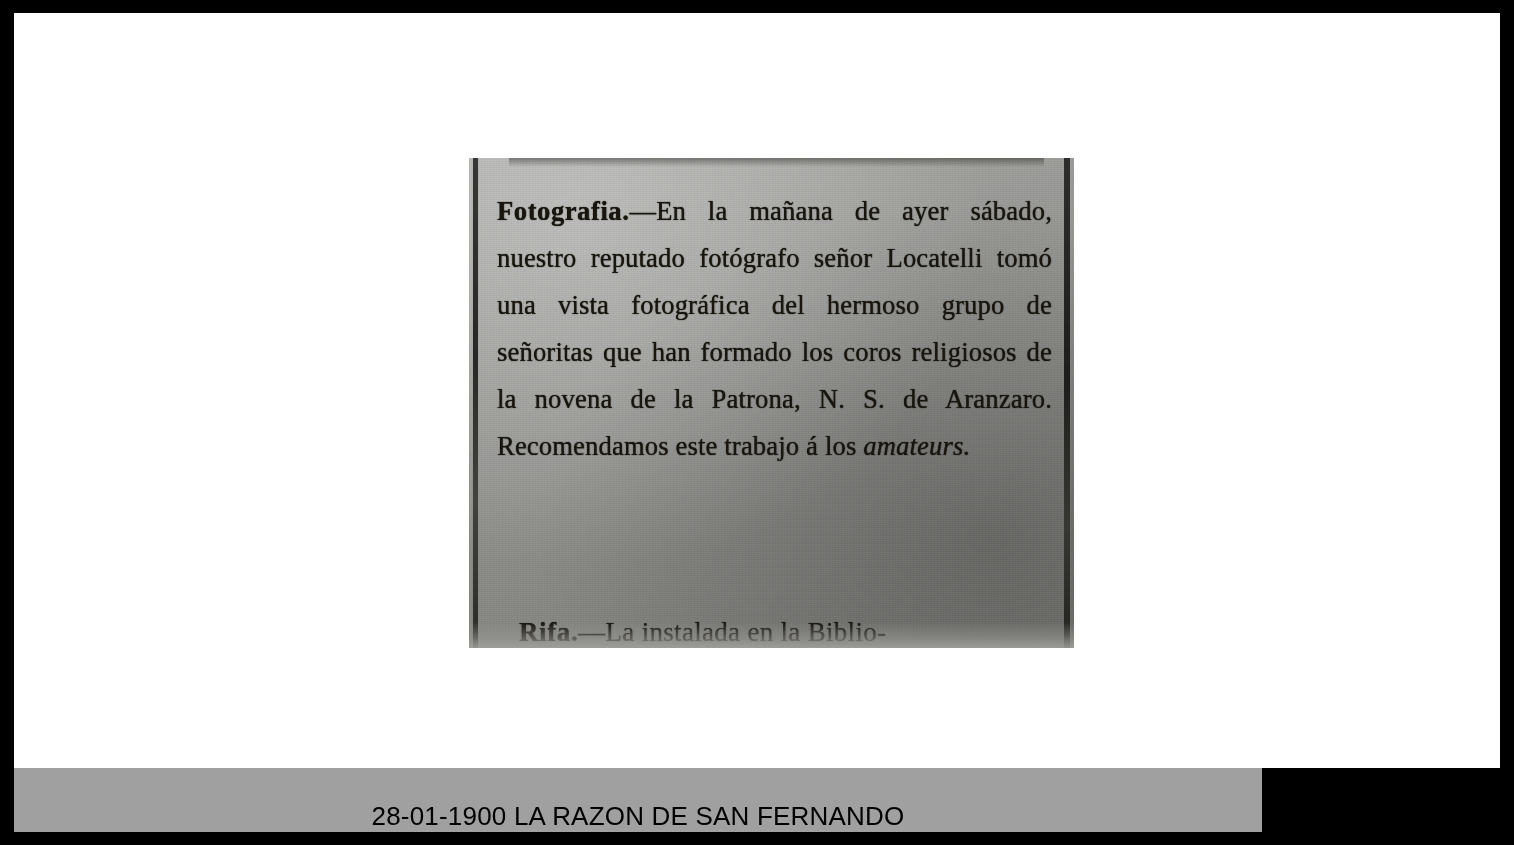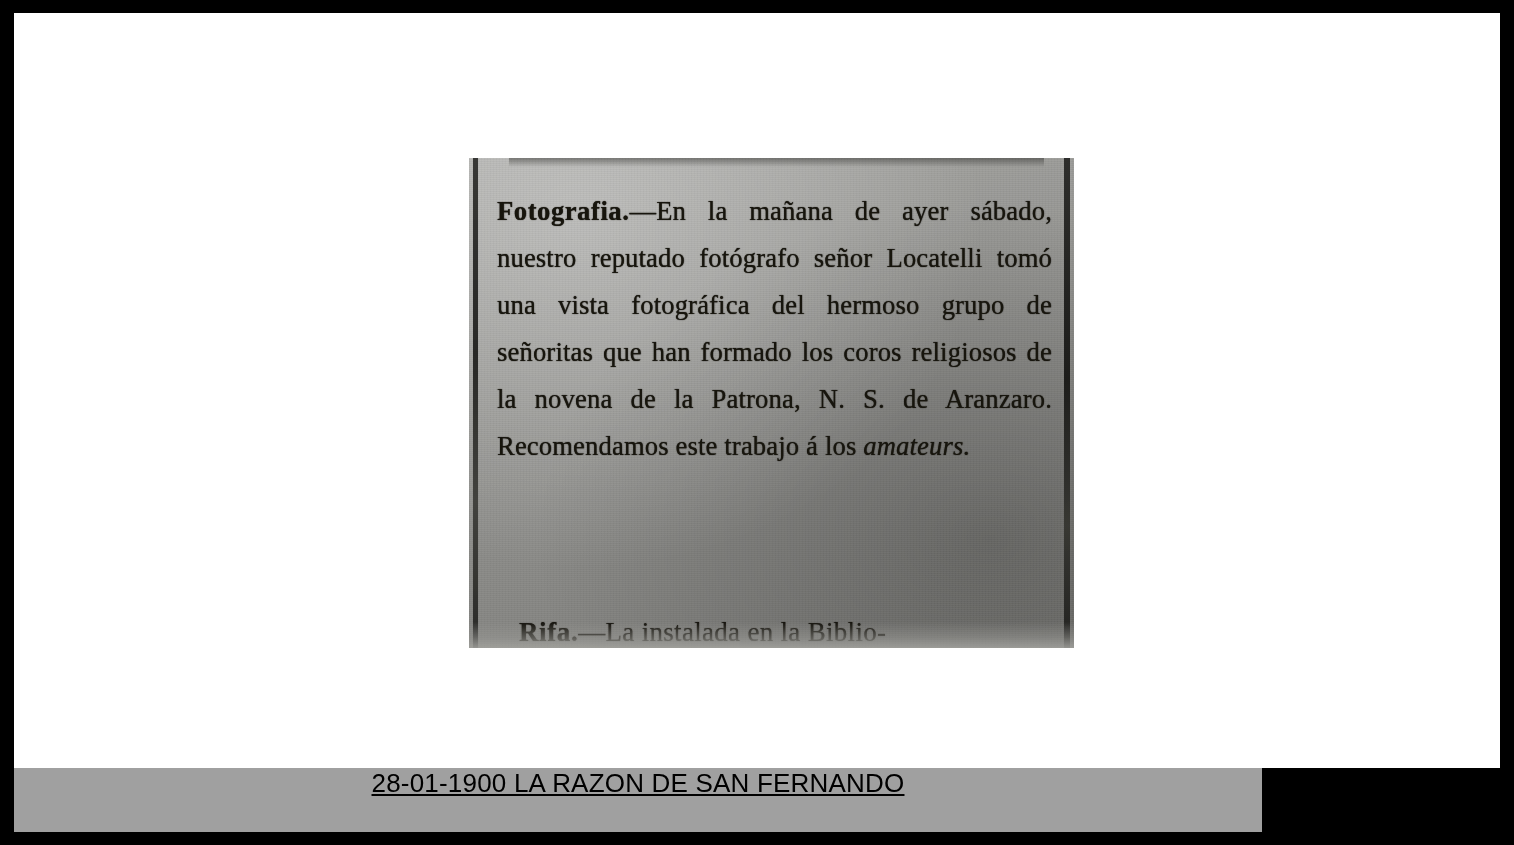--- a/index.html
+++ b/index.html
@@ -135,23 +135,22 @@
   }
   
   #caption-bar {
     position: absolute;
     left: 14px;
     top: 768px;
     width: 1248px;
     height: 64px;
     background: #a0a0a0;
     display: flex;
-    align-items: flex-start;
+    align-items: flex-end;
     justify-content: center;
-    text-decoration: underline;
   }
   #caption-bar .caption-text {
     font-family: "Liberation Sans", sans-serif;
     font-size: 26px;
     color: #000000;
     letter-spacing: 0.2px;
     white-space: nowrap;
   }
 </style>
 </head>

